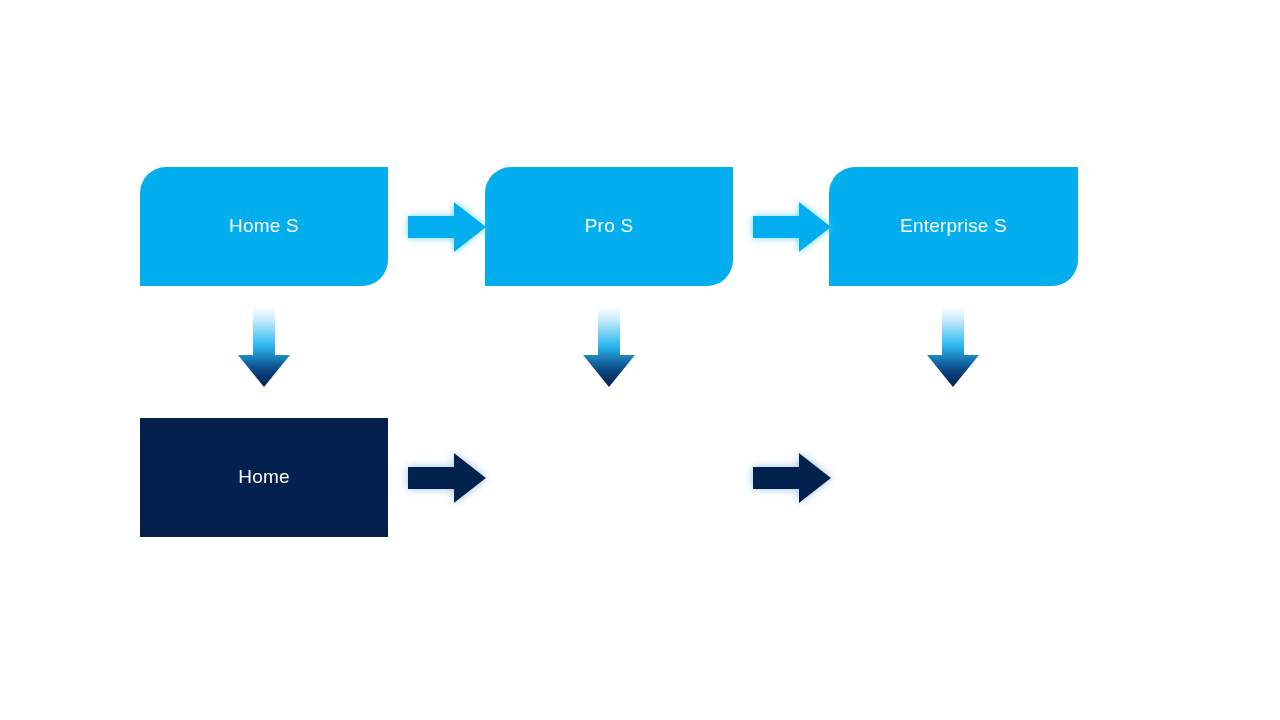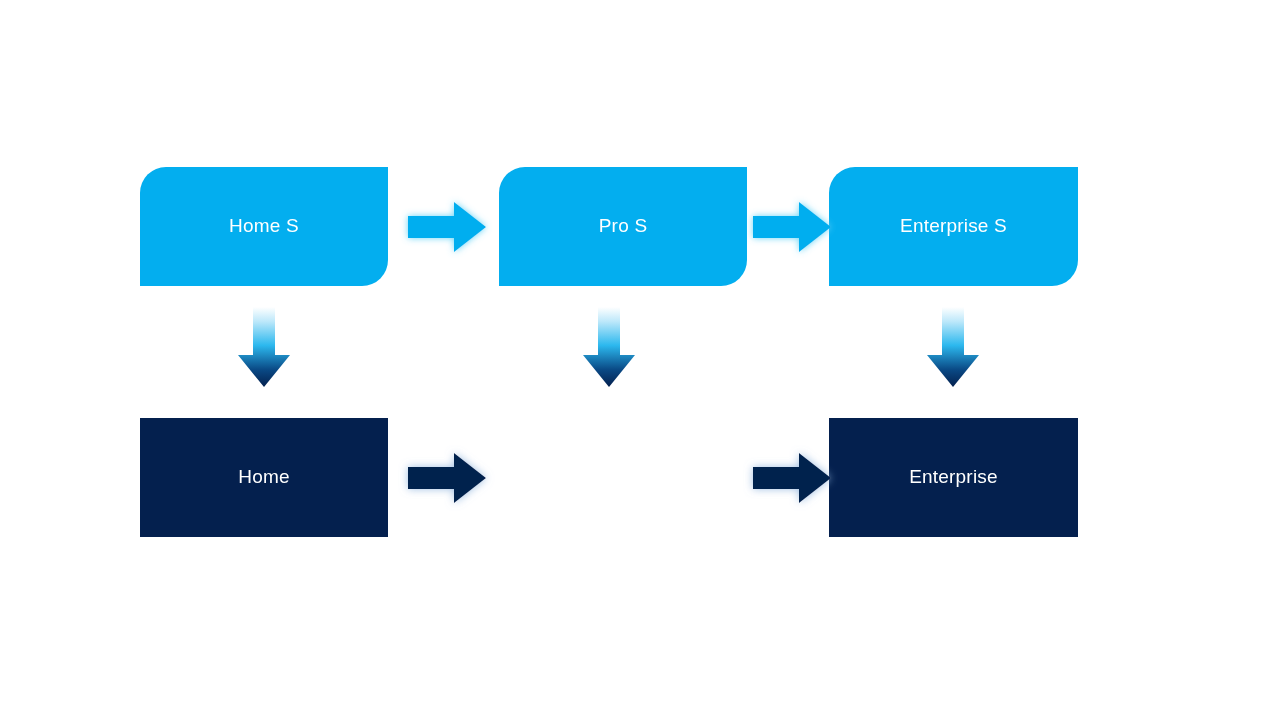--- a/index.html
+++ b/index.html
@@ -45,21 +45,21 @@
     border-radius: 26px 0 26px 0;
   }
   
   .node.tier-bottom {
     background: #04204e;
     border-radius: 0;
   }
 
   
   .col-1 { left: 140px; width: 248px; }
-  .col-2 { left: 499px; width: 248px; }
+  .col-2 { left: 485px; width: 248px; }
   .col-3 { left: 829px; width: 249px; }
 
   .row-top    { top: 167px; height: 119px; }
   .row-bottom { top: 418px; height: 119px; }
 
   
   .arrow {
     position: absolute;
     pointer-events: none;
   }
@@ -93,23 +93,20 @@
 
   <div class="node tier-bottom row-bottom col-1">
     <span class="node-label">Home</span>
   </div>
 
   <div class="node tier-top row-top col-3">
     <span class="node-label">Enterprise S</span>
   </div>
 
 
-  <div class="node tier-bottom row-bottom col-3">
-    <span class="node-label">Enterprise</span>
-  </div>
 
   <div class="arrow harrow row-top h-1">
     <svg width="86" height="62" viewBox="0 0 86 62" xmlns="http://www.w3.org/2000/svg">
       <defs>
         <filter id="glowBlueA" x="-60%" y="-60%" width="220%" height="220%">
           <feDropShadow dx="0" dy="0" stdDeviation="3.6" flood-color="#5fd2f7" flood-opacity="0.95"></feDropShadow>
         </filter>
       </defs>
       <polygon points="4,20 50,20 50,6 82,31 50,56 50,42 4,42" fill="#03aeef" filter="url(#glowBlueA)"></polygon>
     </svg>

